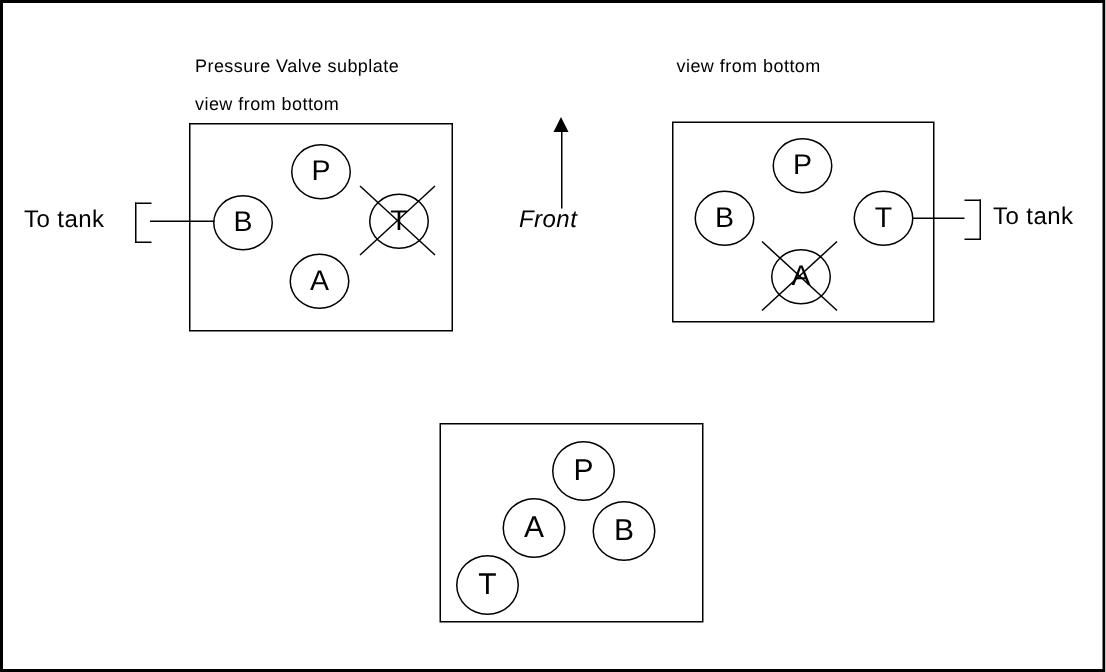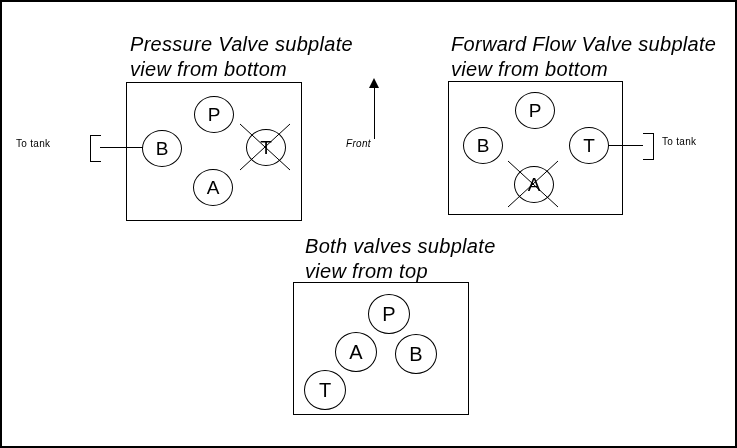--- a/index.html
+++ b/index.html
@@ -12,25 +12,24 @@
     width: 733px;
     height: 444px;
     border: 2px solid #000000;
     background: #ffffff;
     font-family: "Liberation Sans", sans-serif;
     color: #000000;
     overflow: hidden;
   }
   .title {
     position: absolute;
-    font-size: 20px;
+    font-size: 12px;
     line-height: 25px;
     letter-spacing: 0.3px;
     white-space: nowrap;
-    font-style: italic;
   }
   .box {
     position: absolute;
     border: 1px solid #000000;
     background: #ffffff;
   }
   .circle {
     position: absolute;
     width: 38px;
     height: 35px;
@@ -65,21 +64,21 @@
     position: absolute;
     width: 10px;
     height: 25px;
     border-top: 1px solid #000000;
     border-bottom: 1px solid #000000;
   }
   .bracket.open-right { border-left: 1px solid #000000; }
   .bracket.open-left  { border-right: 1px solid #000000; }
   .side-label {
     position: absolute;
-    font-size: 10px;
+    font-size: 16px;
     letter-spacing: 0.3px;
     white-space: nowrap;
   }
   .arrowhead {
     position: absolute;
     width: 0;
     height: 0;
     border-left: 5px solid transparent;
     border-right: 5px solid transparent;
     border-bottom: 10px solid #000000;
@@ -117,21 +116,20 @@
 
   <div class="side-label" style="left:14px; top:136px;">To tank</div>
   <div class="bracket open-right" style="left:88px; top:133px;"></div>
   <div class="hline" style="left:98px; top:145px; width:43px;"></div>
 
   <div class="vline" style="left:372px; top:84px; height:53px;"></div>
   <div class="arrowhead" style="left:367px; top:76px;"></div>
   <div class="side-label" style="left:344px; top:136px;font-style:italic;">Front</div>
 
   <div class="title" style="left:449px; top:30px;">
-    <div>Forward Flow Valve subplate</div>
     <div>view from bottom</div>
   </div>
 
   <div class="box" style="left:446px; top:79px; width:173px; height:132px;"></div>
 
   <div class="circle" style="left:513px; top:90px;">
       <span>P</span>
     </div>
   <div class="circle" style="left:461px; top:125px;">
       <span>B</span>
@@ -145,24 +143,20 @@
 
   <svg class="cross" style="left:505px; top:158px;" width="52" height="48">
     <line x1="1" y1="1" x2="51" y2="47" stroke="#000" stroke-width="1"></line>
     <line x1="51" y1="1" x2="1" y2="47" stroke="#000" stroke-width="1"></line>
   </svg>
 
   <div class="hline" style="left:606px; top:143px; width:35px;"></div>
   <div class="bracket open-left" style="left:641px; top:131px;"></div>
   <div class="side-label" style="left:660px; top:134px;">To tank</div>
 
-  <div class="title" style="left:303px; top:232px;">
-    <div>Both valves subplate</div>
-    <div>view from top</div>
-  </div>
 
   <div class="box" style="left:291px; top:280px; width:174px; height:131px;"></div>
 
   <div class="circle big" style="left:366px; top:292px;">
       <span>P</span>
     </div>
   <div class="circle big" style="left:333px; top:330px;">
       <span>A</span>
     </div>
   <div class="circle big" style="left:393px; top:332px;">

